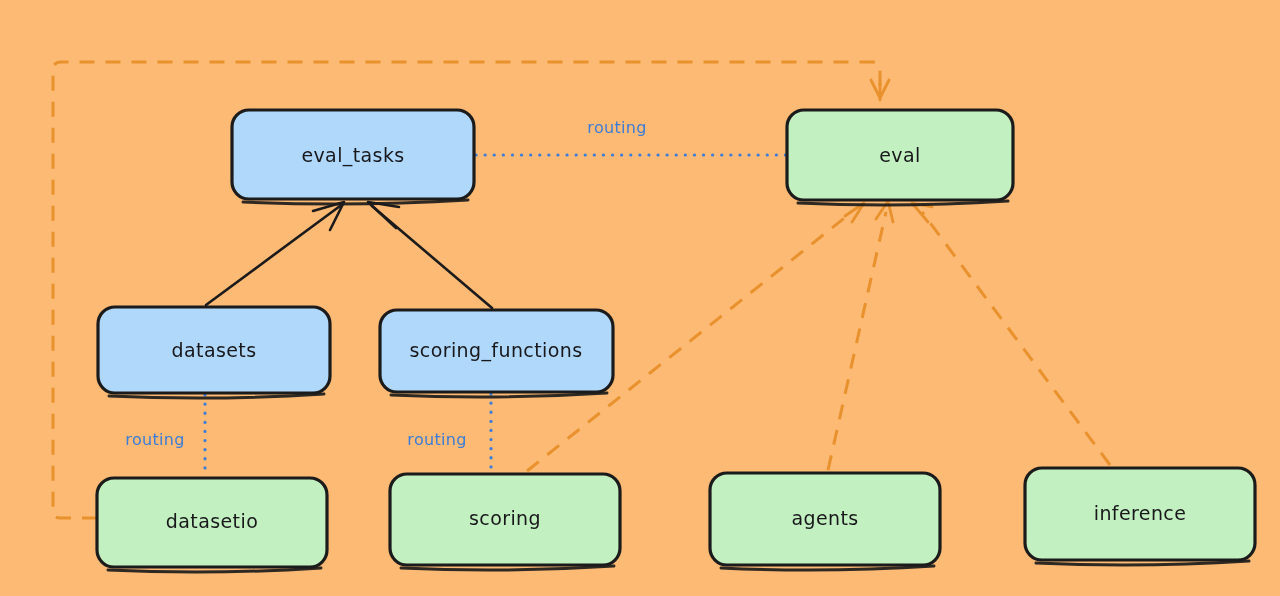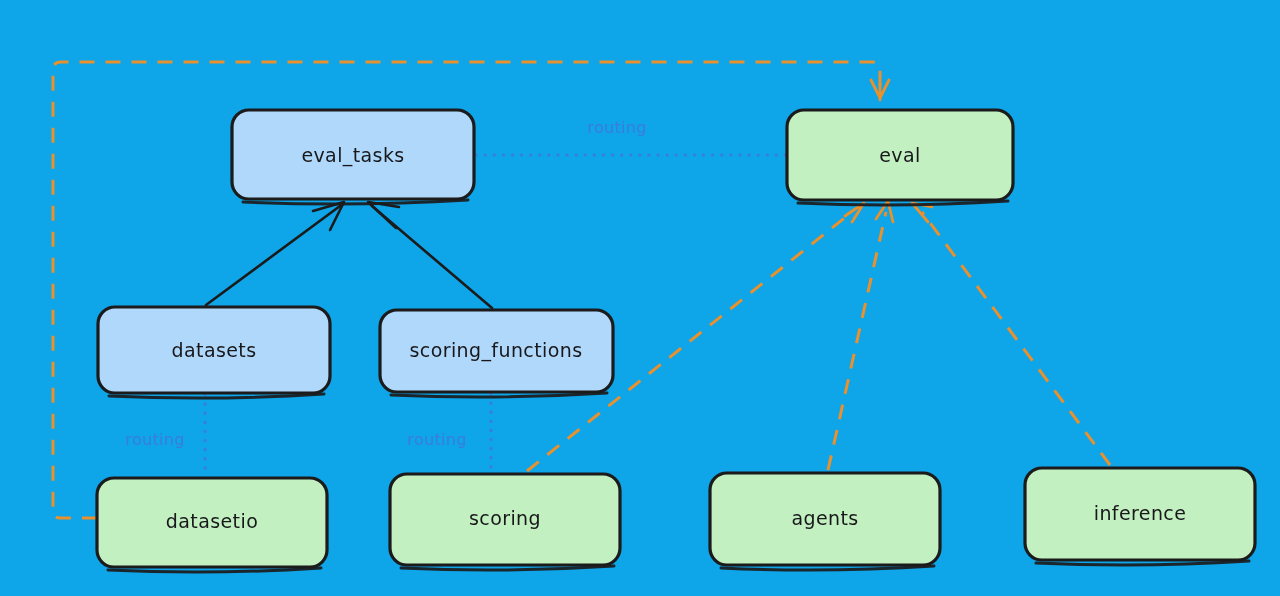--- a/index.html
+++ b/index.html
@@ -8,21 +8,21 @@
     padding: 0;
     background: #ffffff;
   }
   body {
     font-family: "DejaVu Sans", sans-serif;
   }
   #diagram-root {
     position: relative;
     width: 1280px;
     height: 596px;
-    background: #0ea5e9;
+    background: #fdba74;
     overflow: hidden;
     text-align: center;
   }
   #diagram-svg {
     position: absolute;
     left: 0;
     top: 0;
     width: 1280px;
     height: 596px;
   }

